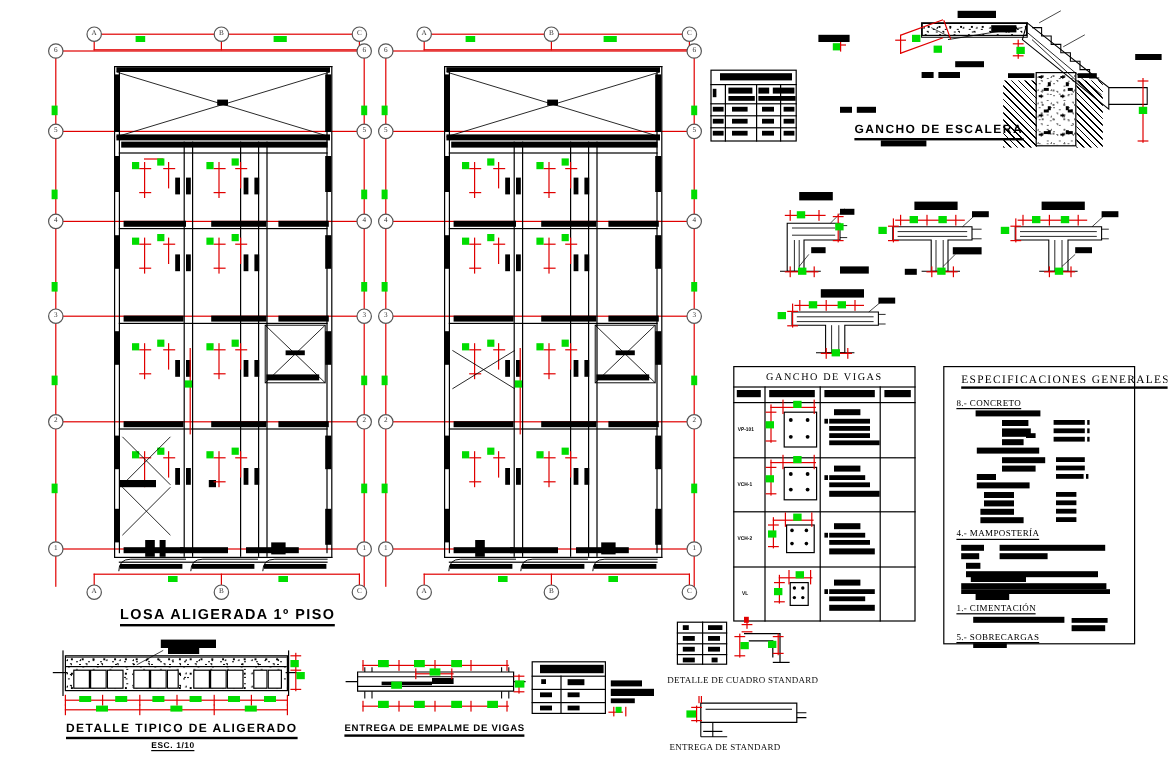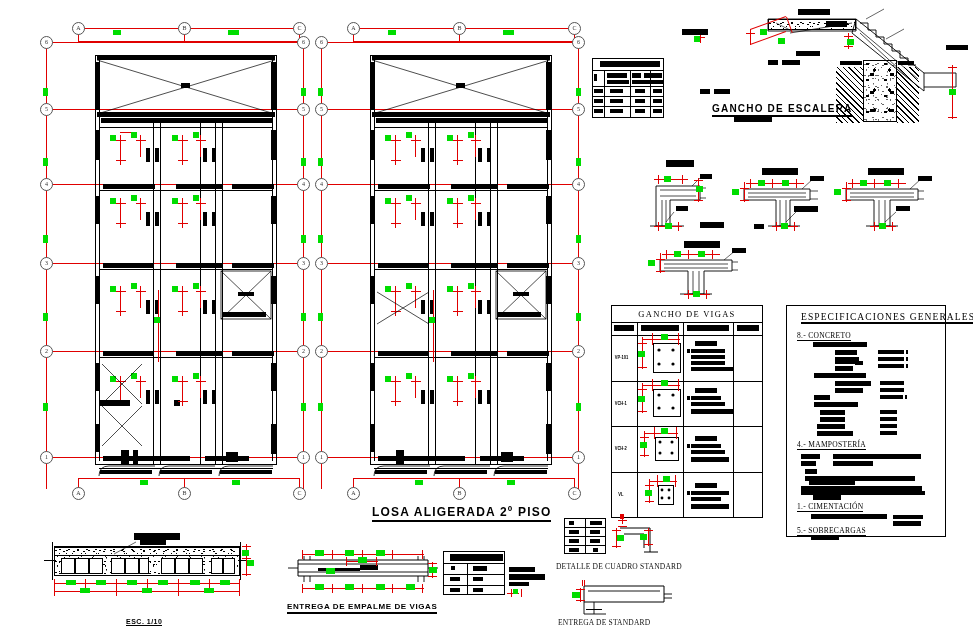--- a/index.html
+++ b/index.html
@@ -295,20 +295,21 @@
     <div class="bub" style="left:297px;top:178px;">4</div>
     <div class="bub" style="left:297px;top:257px;">3</div>
     <div class="bub" style="left:297px;top:345px;">2</div>
     <div class="bub" style="left:297px;top:451px;">1</div>
 
     <div class="bub" style="left:72px;top:487px;">A</div>
     <div class="bub" style="left:178px;top:487px;">B</div>
     <div class="bub" style="left:293px;top:487px;">C</div>
   </div>
 
+  <div class="title" style="left:100px;top:505px;font-size:12px;">LOSA ALIGERADA 1º PISO</div>
 
   <div class="abs" style="left:275px;top:0;width:330px;height:530px;">
 
     <div class="red" style="left:78px;top:28px;width:222px;height:1px;"></div>
     <div class="red" style="left:78px;top:28px;width:1px;height:14px;"></div>
     <div class="red" style="left:184px;top:28px;width:1px;height:14px;"></div>
     <div class="red" style="left:299px;top:28px;width:1px;height:14px;"></div>
     <div class="red" style="left:78px;top:41px;width:222px;height:1px;"></div>
 
     <div class="red" style="left:46px;top:42px;width:257px;height:1px;"></div>
@@ -516,21 +517,20 @@
     <div class="bub" style="left:297px;top:103px;">5</div>
     <div class="bub" style="left:297px;top:178px;">4</div>
     <div class="bub" style="left:297px;top:257px;">3</div>
     <div class="bub" style="left:297px;top:345px;">2</div>
     <div class="bub" style="left:297px;top:451px;">1</div>
     <div class="bub" style="left:72px;top:487px;">A</div>
     <div class="bub" style="left:178px;top:487px;">B</div>
     <div class="bub" style="left:293px;top:487px;">C</div>
   </div>
 
-  <div class="title" style="left:372px;top:505px;font-size:12px;">LOSA ALIGERADA 2º PISO</div>
 
   <div class="abs" style="left:592px;top:58px;width:72px;height:60px;">
     <div class="tbl" style="left:0;top:0;width:72px;height:60px;"></div>
     <div class="ln" style="left:0;top:12px;width:72px;height:1px;"></div>
     <div class="ln" style="left:0;top:28px;width:72px;height:1px;"></div>
     <div class="ln" style="left:0;top:38px;width:72px;height:1px;"></div>
     <div class="ln" style="left:0;top:48px;width:72px;height:1px;"></div>
     <div class="ln" style="left:12px;top:12px;width:1px;height:48px;"></div>
     <div class="ln" style="left:38px;top:12px;width:1px;height:48px;"></div>
     <div class="ln" style="left:58px;top:12px;width:1px;height:48px;"></div>
@@ -1001,20 +1001,21 @@
     <div class="grn" style="left:180px;top:44px;width:10px;height:5px;"></div>
     <div class="red" style="left:14px;top:55px;width:186px;height:1px;"></div>
     <div class="red" style="left:14px;top:51px;width:1px;height:9px;"></div>
     <div class="red" style="left:76px;top:51px;width:1px;height:9px;"></div>
     <div class="red" style="left:138px;top:51px;width:1px;height:9px;"></div>
     <div class="red" style="left:199px;top:51px;width:1px;height:9px;"></div>
     <div class="grn" style="left:40px;top:52px;width:10px;height:5px;"></div>
     <div class="grn" style="left:102px;top:52px;width:10px;height:5px;"></div>
     <div class="grn" style="left:164px;top:52px;width:10px;height:5px;"></div>
   </div>
+  <div class="title" style="left:55px;top:602px;font-size:10px;">DETALLE  TIPICO  DE  ALIGERADO</div>
   <div class="subtitle" style="left:126px;top:618px;">ESC.  1/10</div>
 
   <div class="abs" style="left:288px;top:542px;width:150px;height:56px;">
     <svg style="left:0;top:0;" width="150" height="56">
       <path d="M10,18 L140,18 L140,34 L10,34 Z" fill="none" stroke="#000" stroke-width="1"></path>
       <path d="M10,22 L140,22" stroke="#000" stroke-width="0.9"></path>
       <path d="M10,30 L140,30" stroke="#000" stroke-width="0.9"></path>
       <path d="M16,14 L16,18 M22,14 L22,18 M130,14 L130,18 M136,14 L136,18" stroke="#000" stroke-width="0.9"></path>
       <path d="M16,34 L16,40 M22,34 L22,40 M130,34 L130,40 M136,34 L136,40" stroke="#000" stroke-width="0.9"></path>
       <path d="M0,26 L10,26 M140,26 L150,26" stroke="#000" stroke-width="0.9"></path>

